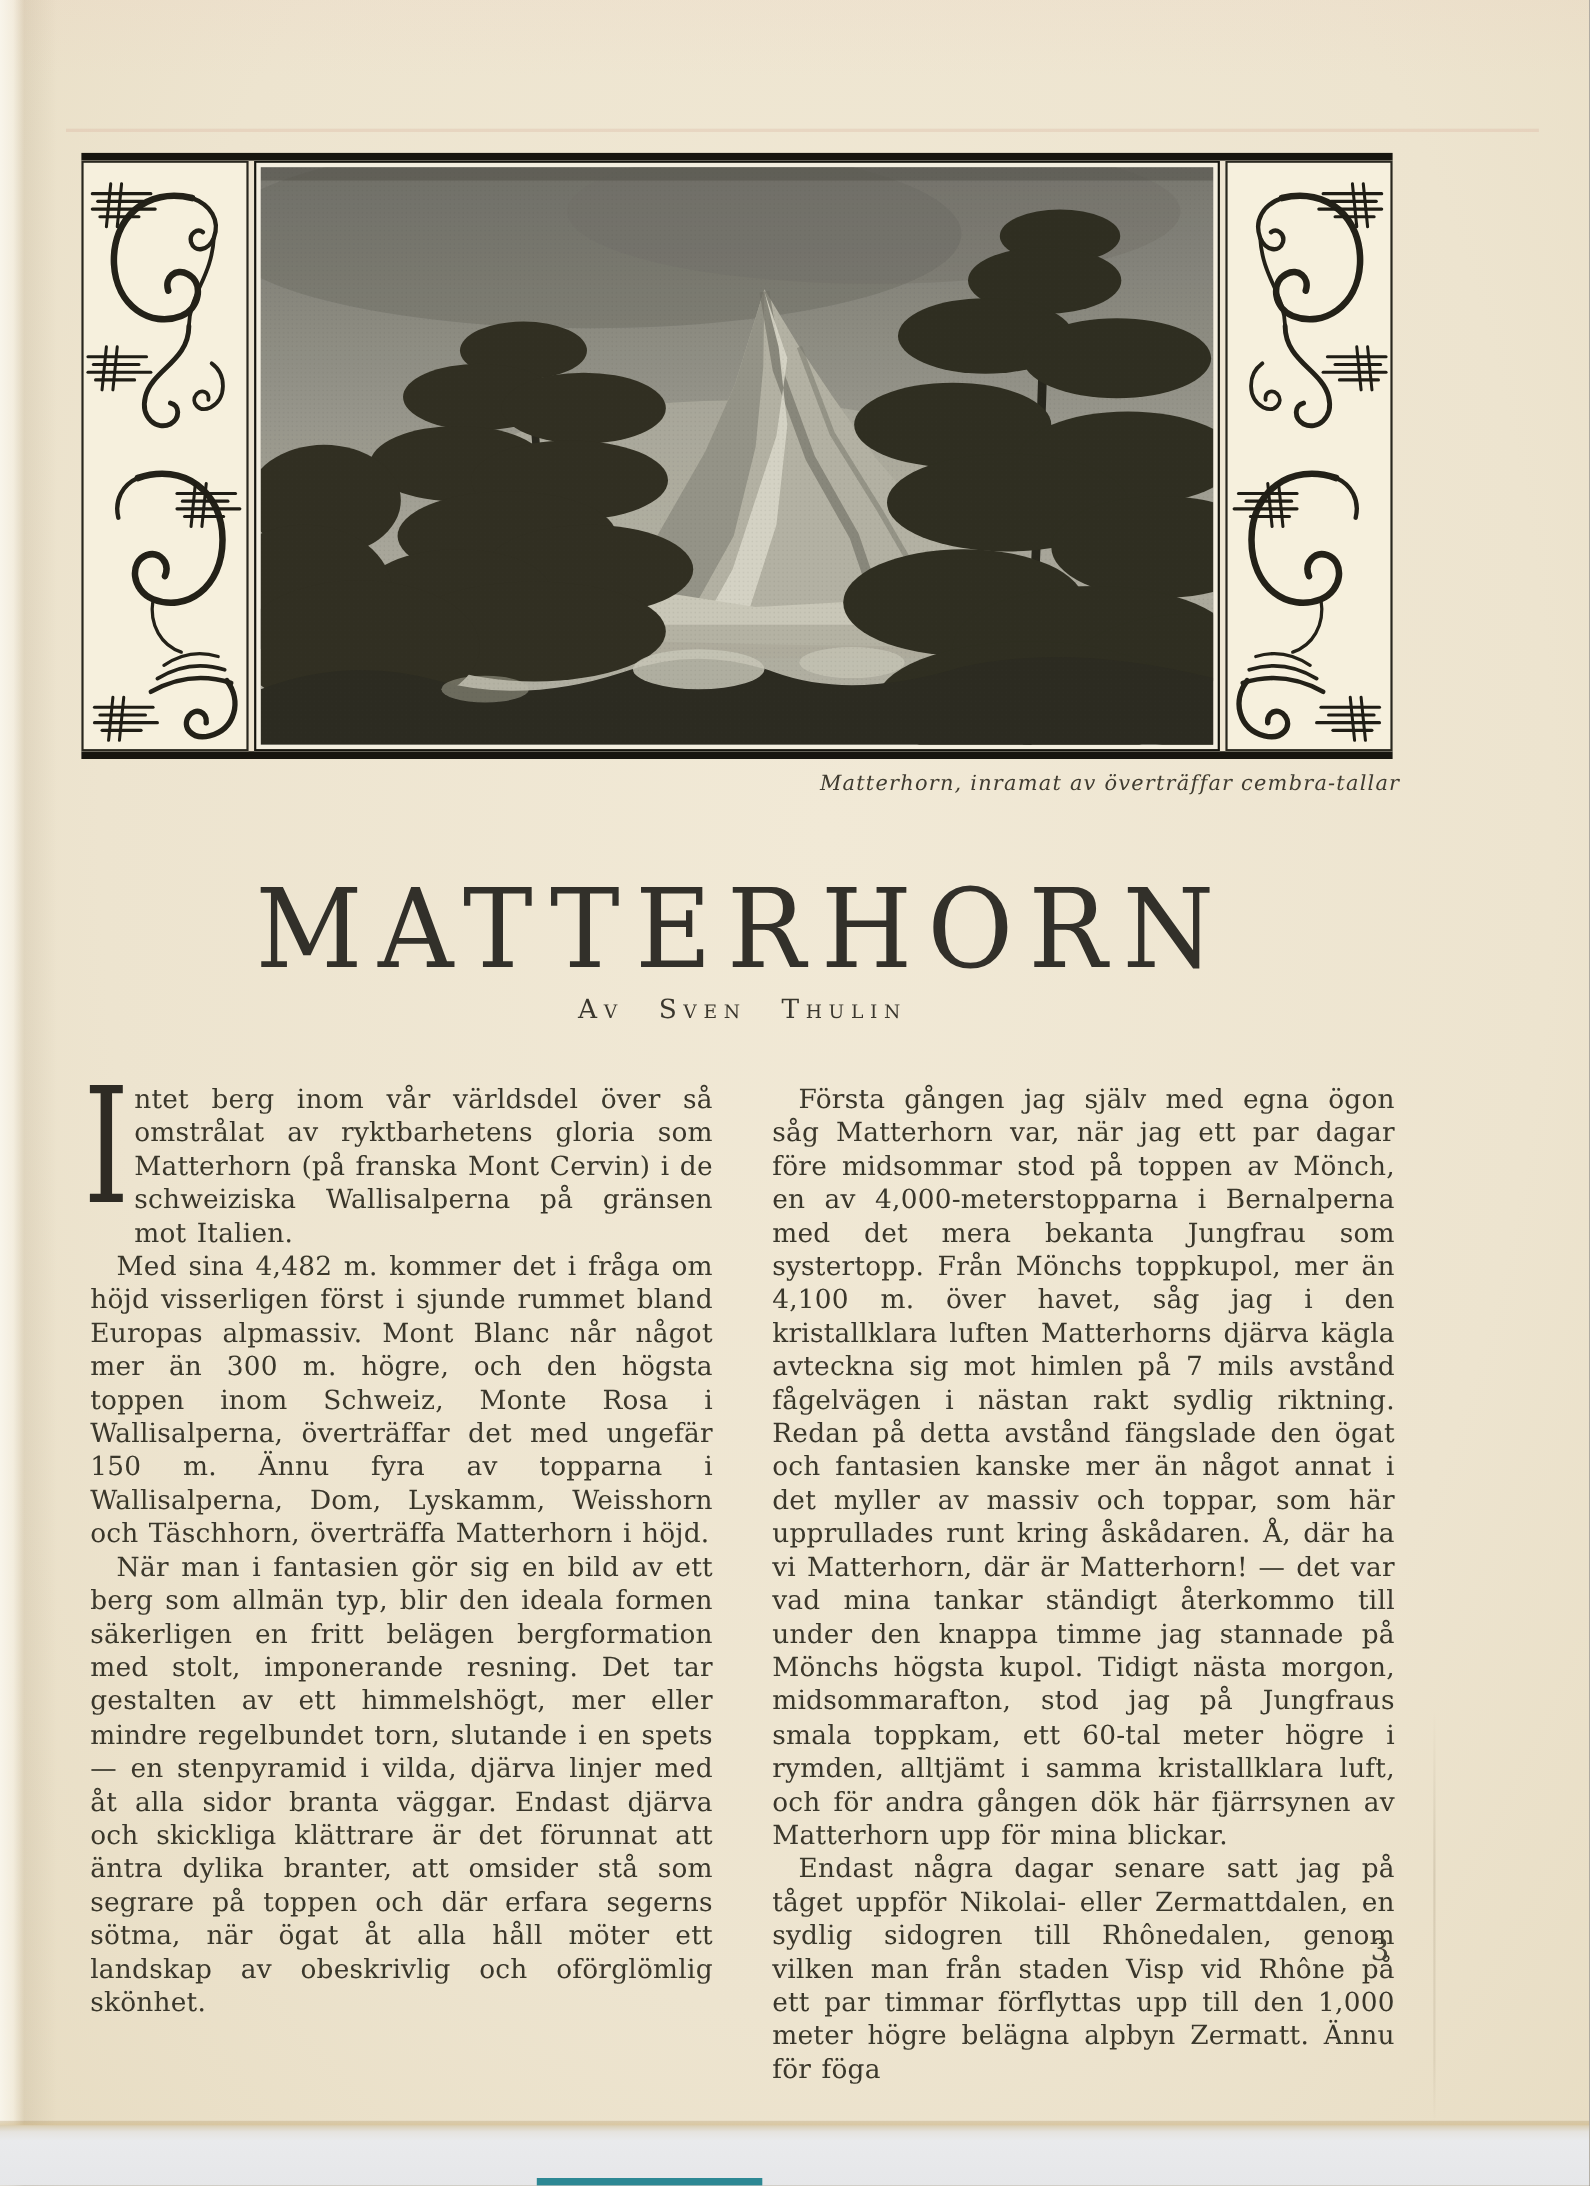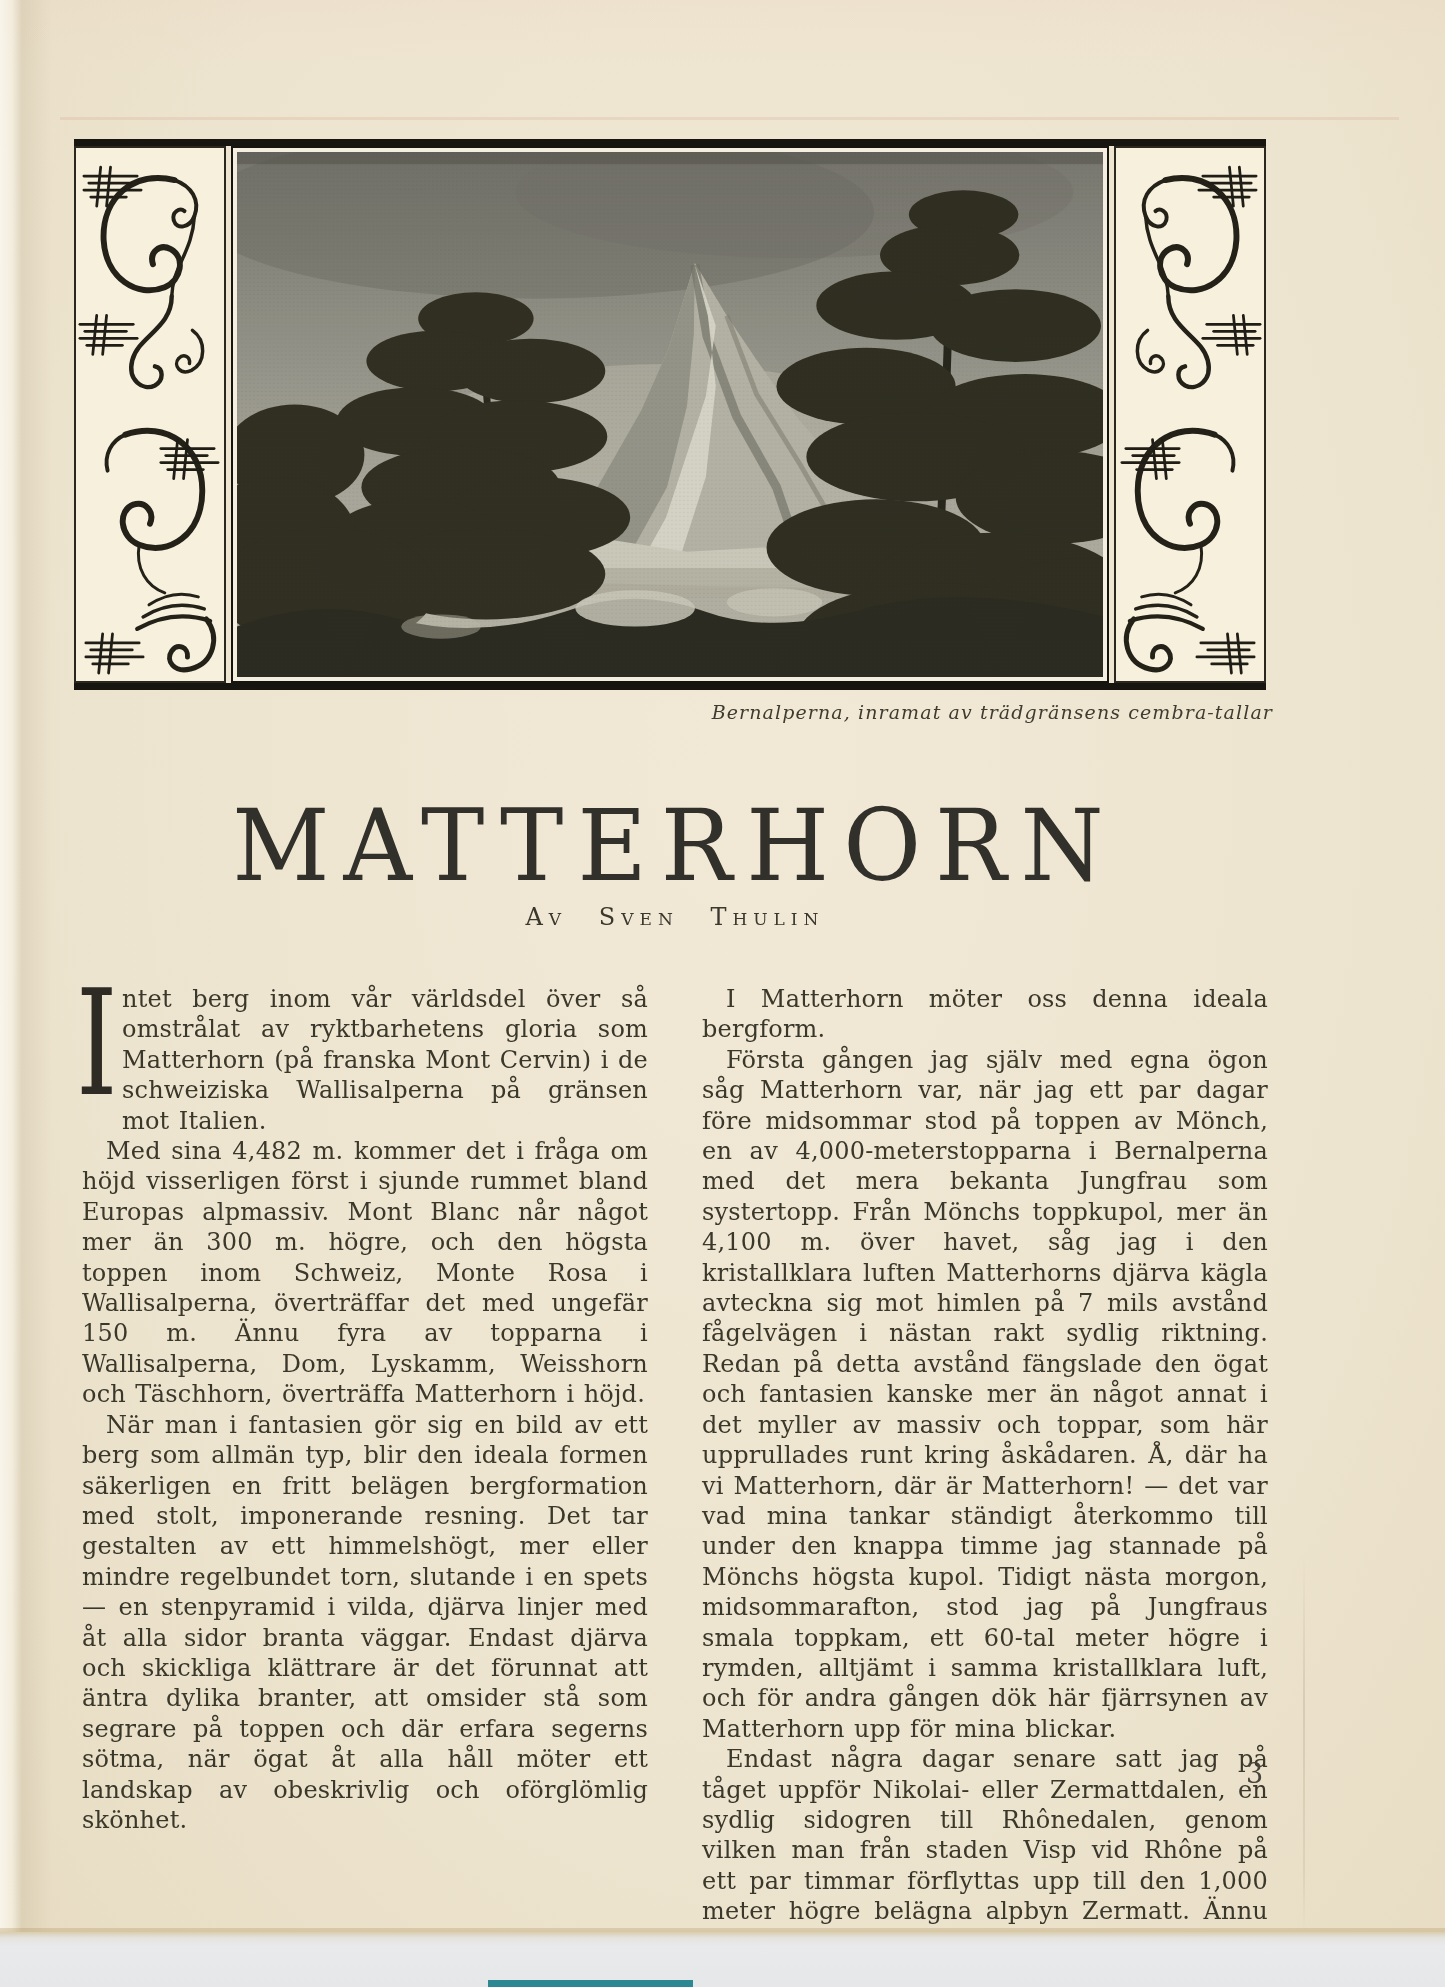--- a/index.html
+++ b/index.html
@@ -182,33 +182,32 @@
           <g transform="translate(150,0) scale(-1,1)">
               <use href="#orn-swirls"></use>
             </g>
         </svg>
       </div>
 
     </div>
     <div class="plate-rule"></div>
   </div>
 
-  <div class="caption">Bernalperna, inramat av trädgränsens cembra-tallar</div>
+  <div class="caption">Matterhorn, inramat av överträffar cembra-tallar</div>
 
   <div class="title">MATTERHORN</div>
   <div class="byline">Av Sven Thulin</div>
 
   <div class="col col-left">
     <p class="no-indent"><span class="dropcap">I</span><span>ntet berg inom vår världsdel över så omstrålat av ryktbarhetens gloria som Matterhorn (på franska Mont Cervin) i de schweiziska Wallisalperna på gränsen mot Italien.</span></p>
     <p>Med sina 4,482 m. kommer det i fråga om höjd visserligen först i sjunde rummet bland Europas alpmassiv. Mont Blanc når något mer än 300 m. högre, och den högsta toppen inom Schweiz, Monte Rosa i Wallisalperna, överträffar det med ungefär 150 m. Ännu fyra av topparna i Wallisalperna, Dom, Lyskamm, Weisshorn och Täschhorn, överträffa Matterhorn i höjd.</p>
     <p>När man i fantasien gör sig en bild av ett berg som allmän typ, blir den ideala formen säkerligen en fritt belägen bergformation med stolt, imponerande resning. Det tar gestalten av ett himmelshögt, mer eller mindre regelbundet torn, slutande i en spets — en stenpyramid i vilda, djärva linjer med åt alla sidor branta väggar. Endast djärva och skickliga klättrare är det förunnat att äntra dylika branter, att omsider stå som segrare på toppen och där erfara segerns sötma, när ögat åt alla håll möter ett landskap av obeskrivlig och oförglömlig skönhet.</p>
   </div>
 
   <div class="col col-right">
-    <p>I Matterhorn möter oss denna ideala bergform.</p>
     <p>Första gången jag själv med egna ögon såg Matterhorn var, när jag ett par dagar före midsommar stod på toppen av Mönch, en av 4,000-meterstopparna i Bernalperna med det mera bekanta Jungfrau som systertopp. Från Mönchs toppkupol, mer än 4,100 m. över havet, såg jag i den kristallklara luften Matterhorns djärva kägla avteckna sig mot himlen på 7 mils avstånd fågelvägen i nästan rakt sydlig riktning. Redan på detta avstånd fängslade den ögat och fantasien kanske mer än något annat i det myller av massiv och toppar, som här upprullades runt kring åskådaren. Å, där ha vi Matterhorn, där är Matterhorn! — det var vad mina tankar ständigt återkommo till under den knappa timme jag stannade på Mönchs högsta kupol. Tidigt nästa morgon, midsommarafton, stod jag på Jungfraus smala toppkam, ett 60-tal meter högre i rymden, alltjämt i samma kristallklara luft, och för andra gången dök här fjärrsynen av Matterhorn upp för mina blickar.</p>
     <p>Endast några dagar senare satt jag på tåget uppför Nikolai- eller Zermattdalen, en sydlig sidogren till Rhônedalen, genom vilken man från staden Visp vid Rhône på ett par timmar förflyttas upp till den 1,000 meter högre belägna alpbyn Zermatt. Ännu för föga</p>
   </div>
 
   <div class="page-num">3</div>
 
   <div class="sheet-bottom-edge"></div>
   <div class="sheet-bottom"></div>
   <div class="crease"></div>
   <div class="scan-sliver"></div>

